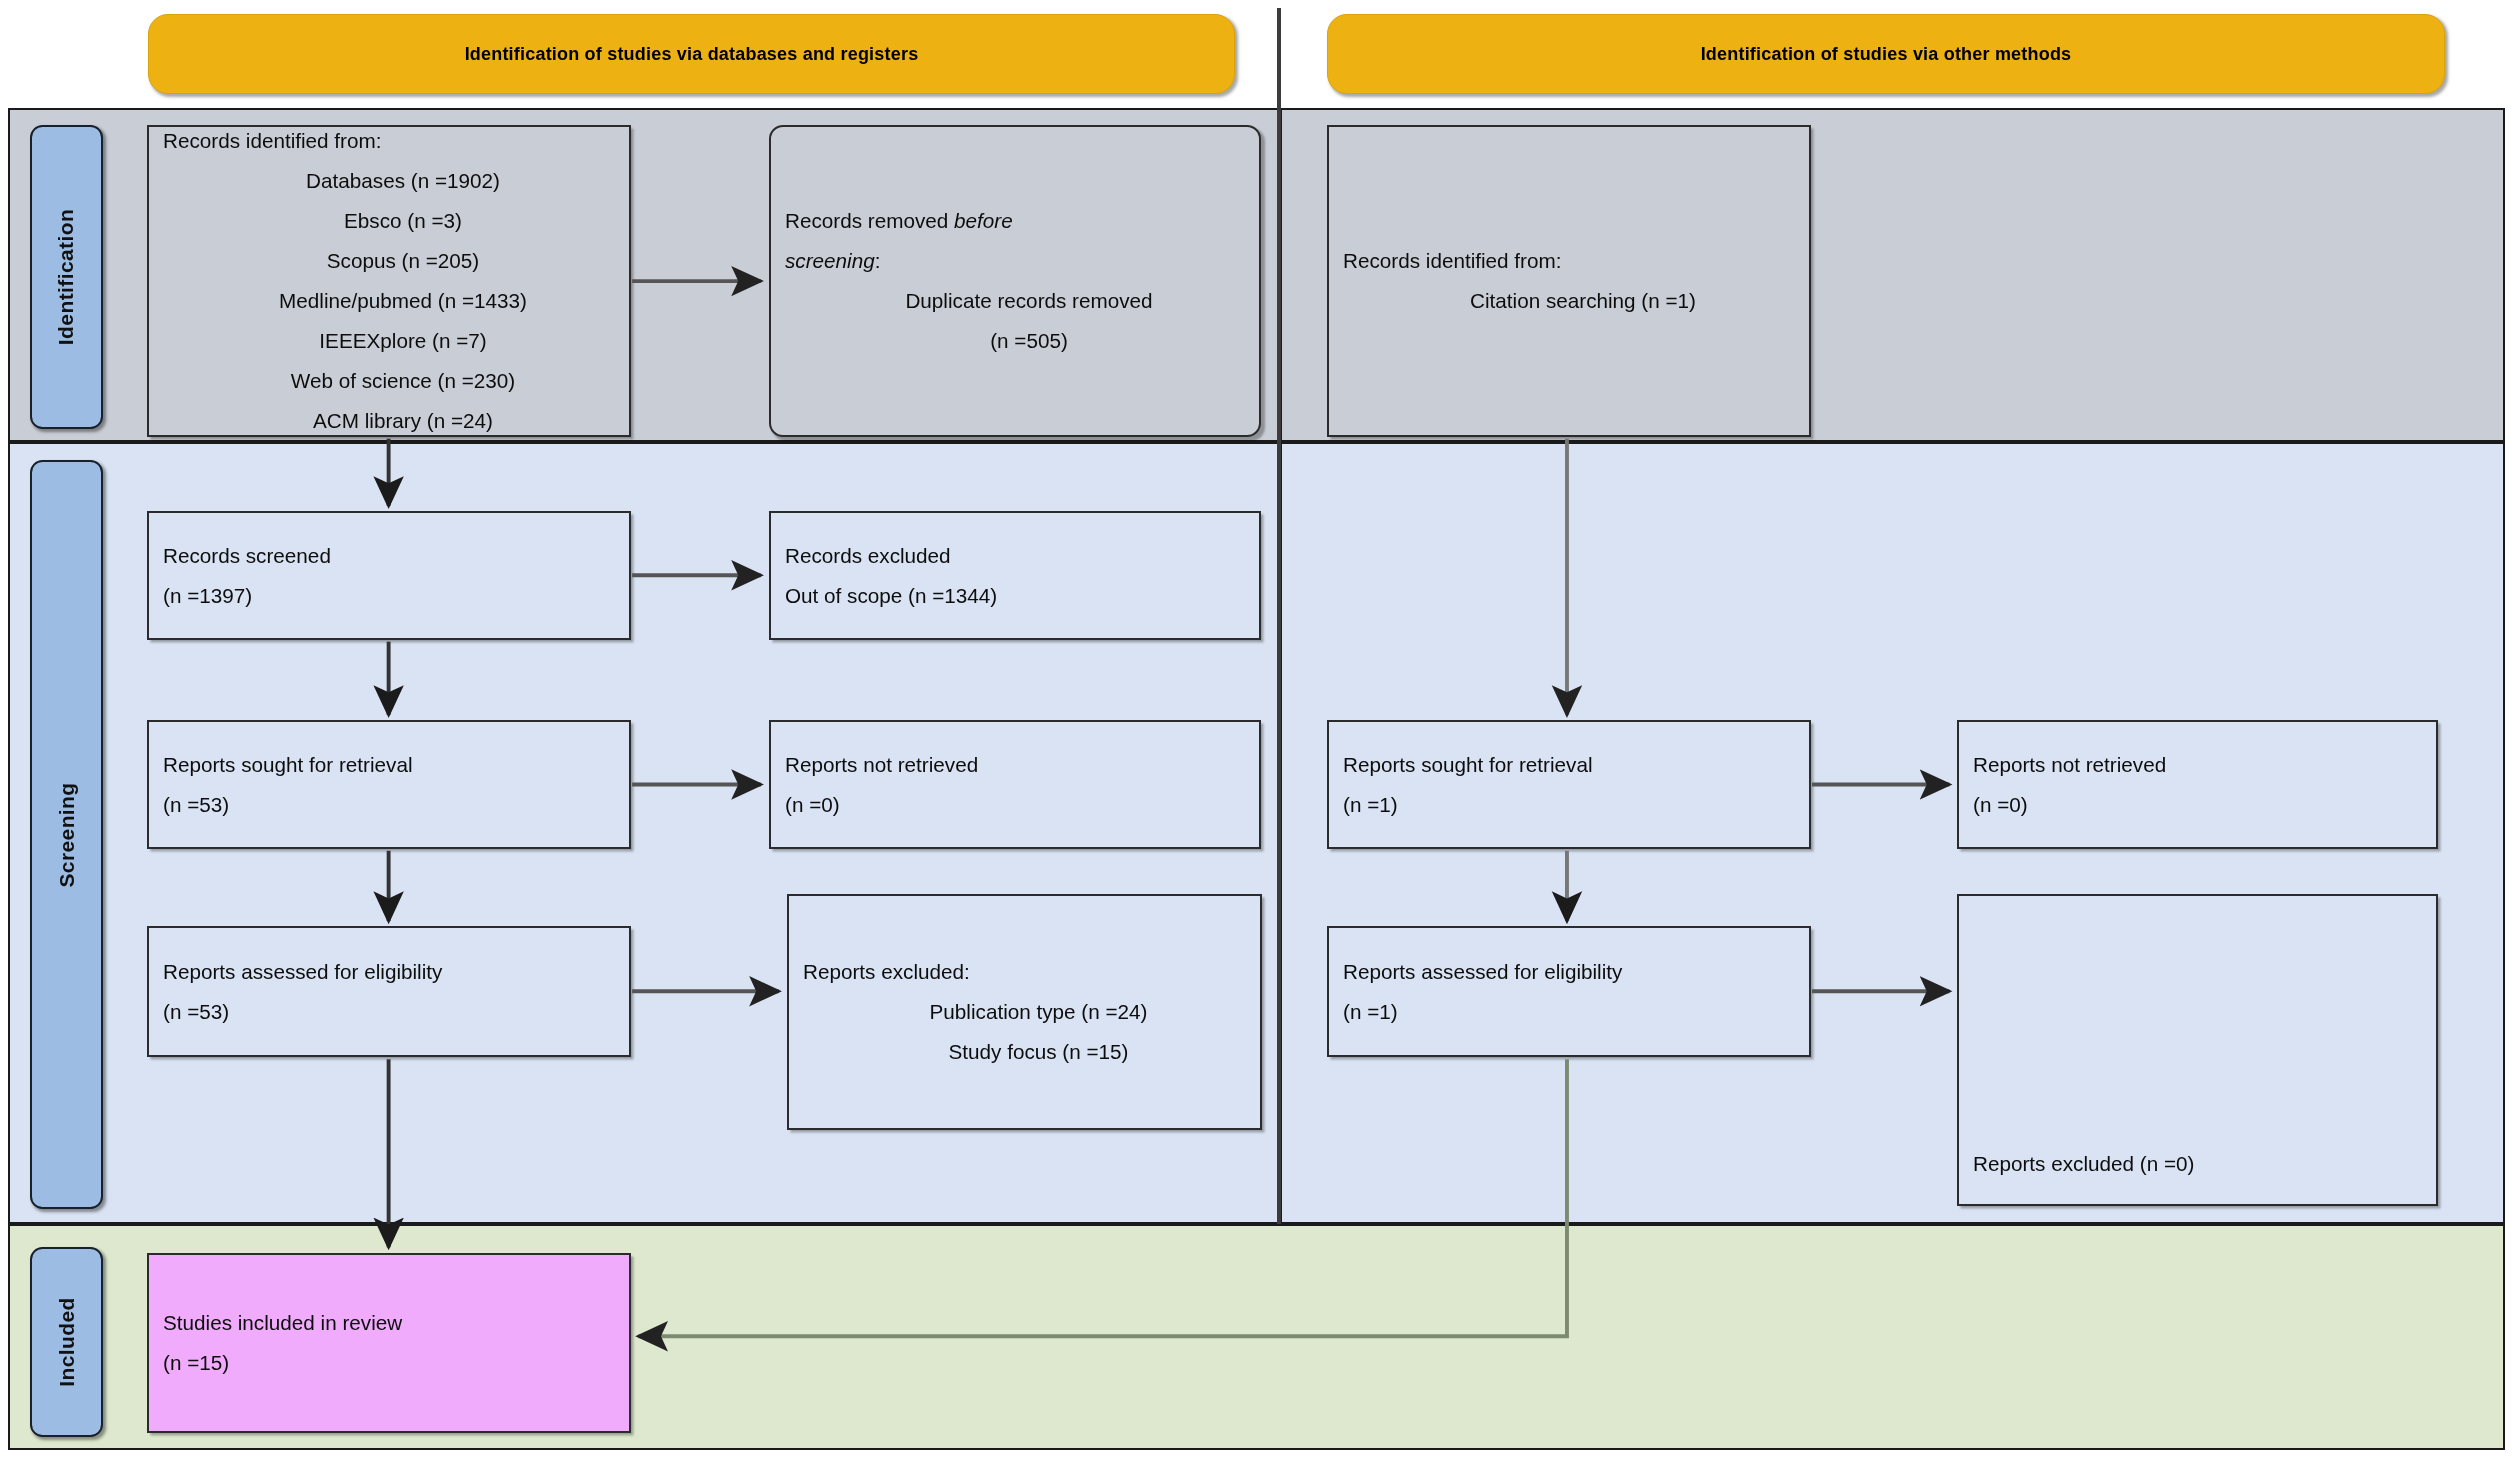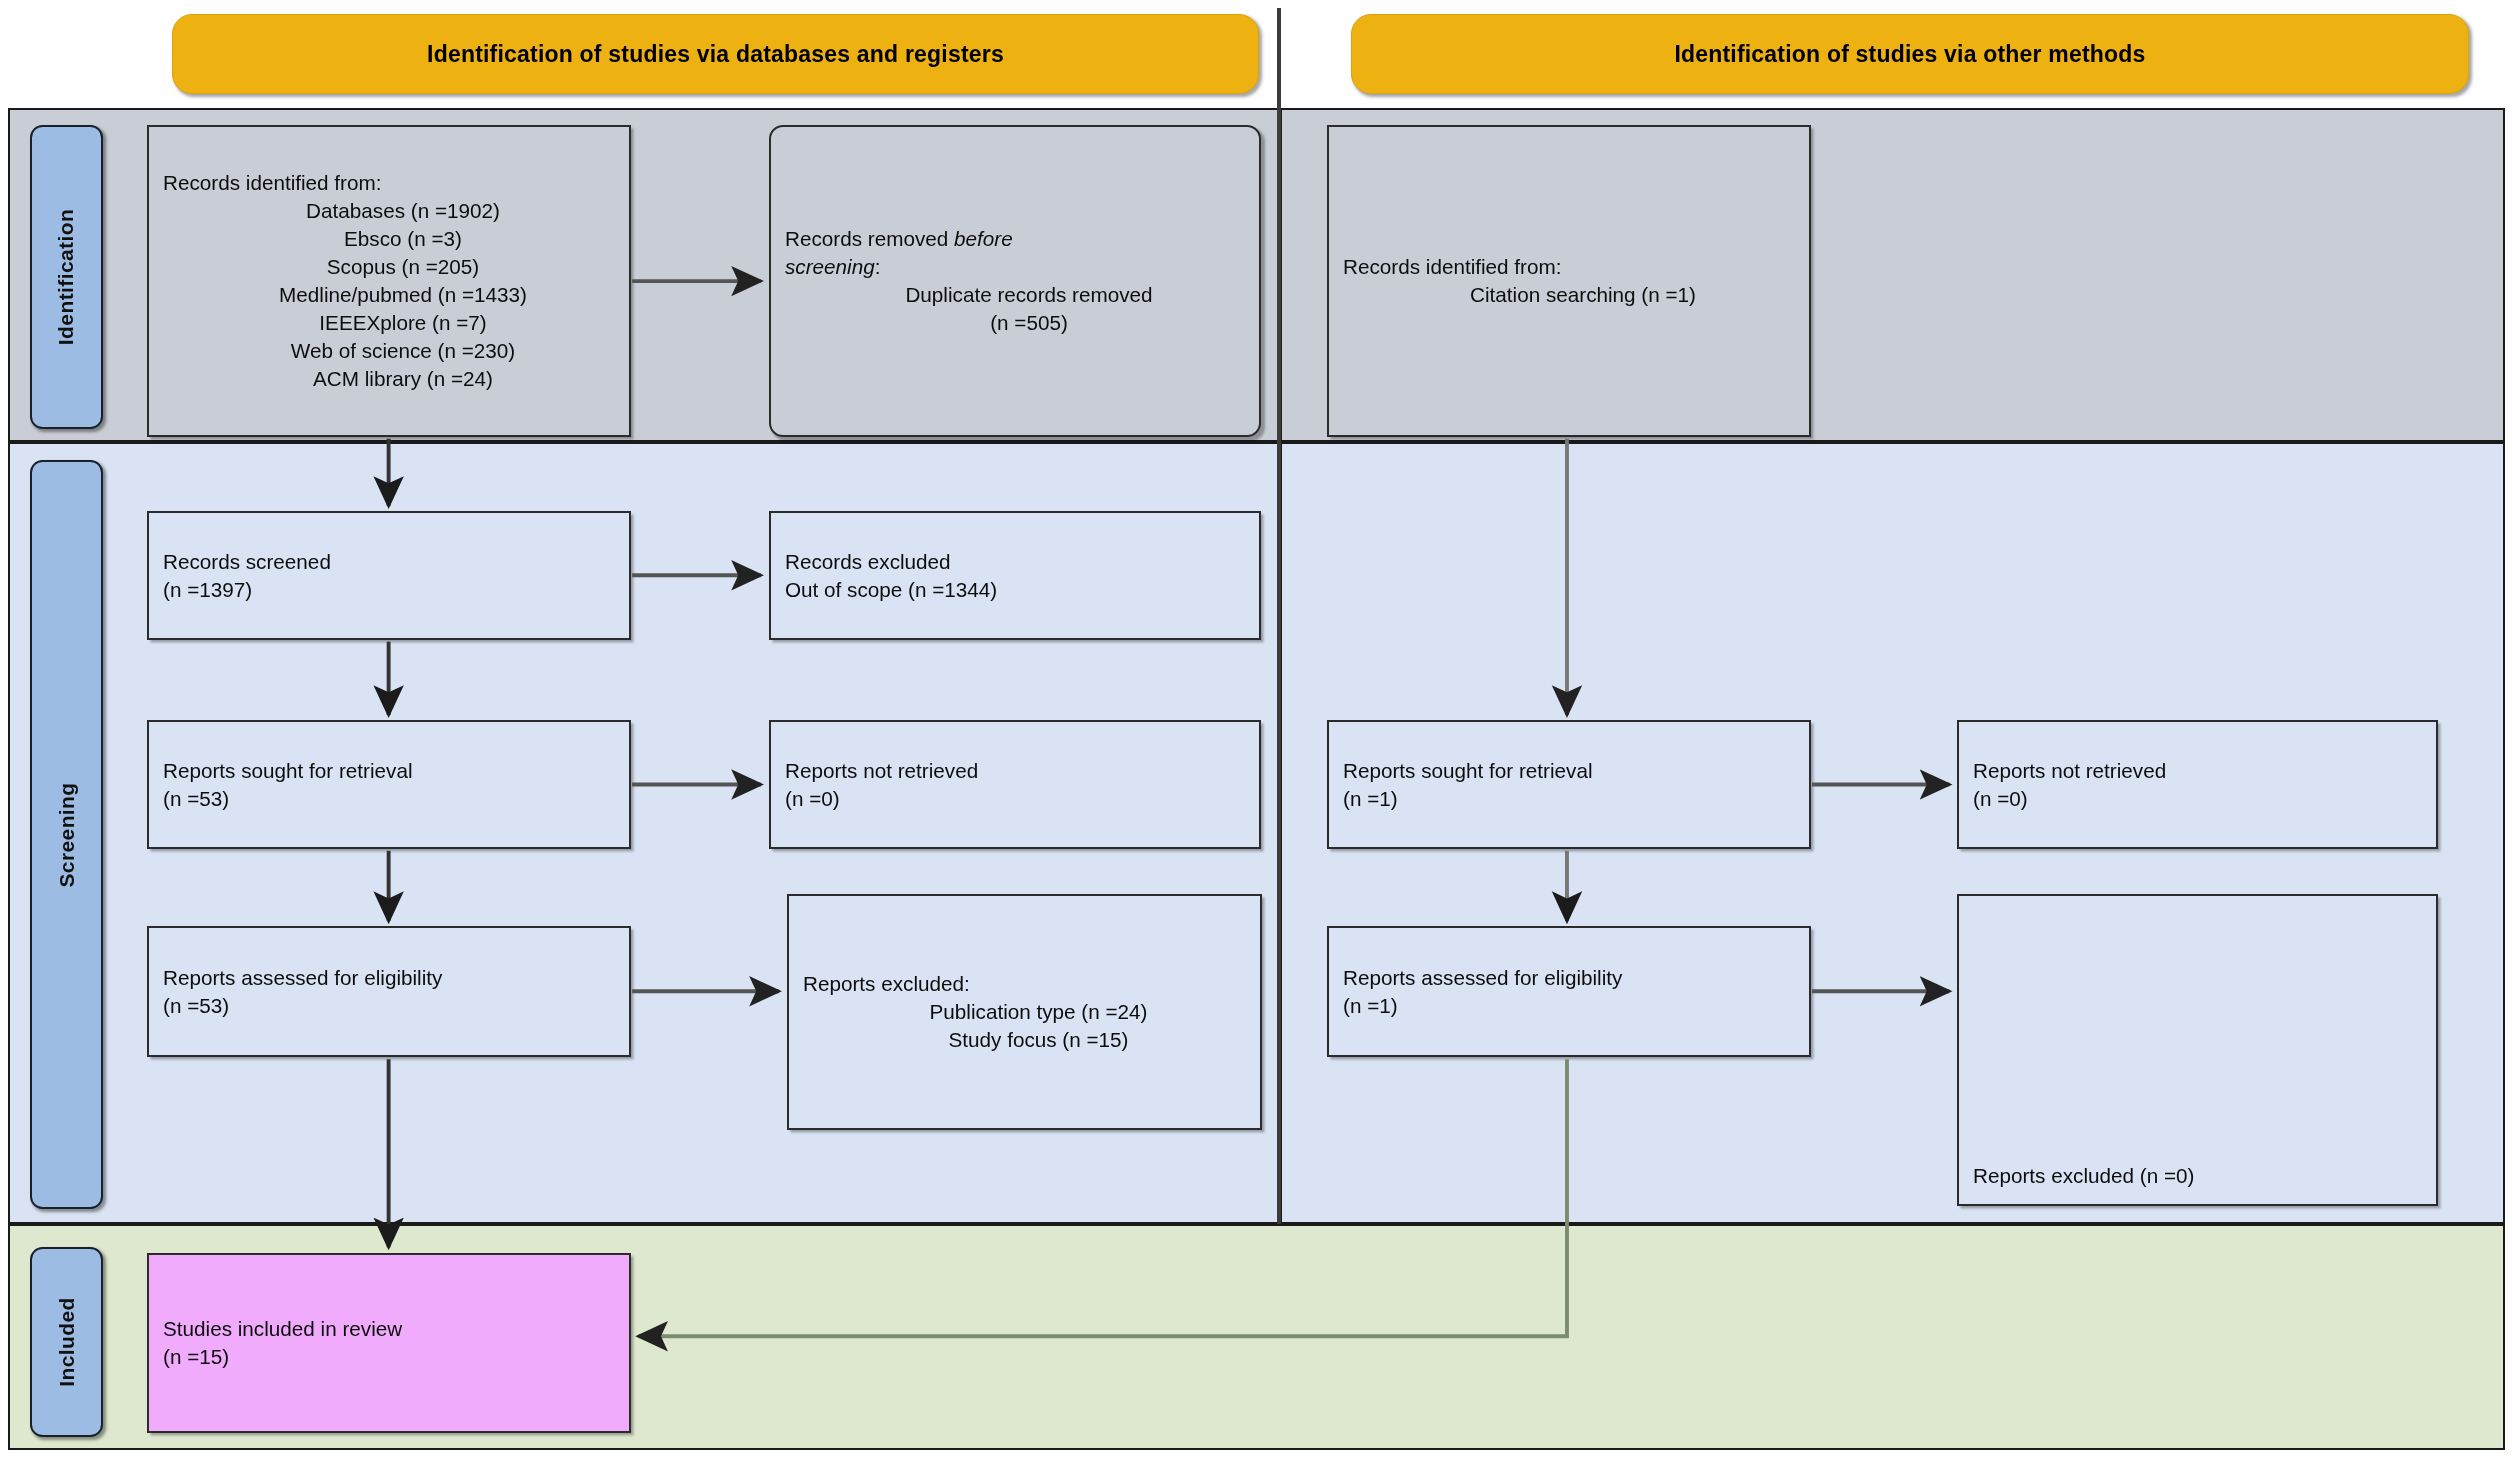--- a/index.html
+++ b/index.html
@@ -8,23 +8,22 @@
   #stage{position:relative;width:2512px;height:1462px;background:#ffffff;overflow:hidden;}
 
   
   .hdr{
     position:absolute;
     background:#edb211;
     border:1.6px solid #d9a30c;
     border-radius:20px;
     box-shadow:2.3px 2.3px 3.1px rgba(0,0,0,.35);
     display:flex;align-items:center;justify-content:center;
-    color:#000;font-weight:bold;font-size:23px;letter-spacing:0.2px;
+    color:#000;font-weight:bold;font-size:18px;letter-spacing:0.2px;
     text-align:center;
-    margin-left:24px;
   }
 
   
   .band{position:absolute;border:2.3px solid #1a1a1a;box-sizing:border-box;}
   .band-ident{background:#c9ced6;}
   .band-screen{background:#d9e3f3;}
   .band-incl{background:#dde8ce;}
 
   
   .stagelabel{
@@ -41,22 +40,22 @@
     font-weight:bold;font-size:21px;color:#111;
     letter-spacing:0.4px;
   }
 
   
   .box{
     position:absolute;
     border:2.3px solid #2b2b2b;
     box-sizing:border-box;
     box-shadow:3.1px 3.1px 2.3px rgba(0,0,0,.30);
-    padding:14px 14px;
-    display:flex;flex-direction:column;justify-content:center;
+    padding:26px 14px;
+    display:flex;flex-direction:column;justify-content:center;gap:12px;
   }
   .box.ident{background:#c9ced6;}
   .box.screen{background:#d9e3f3;}
   .box.incl{background:#f0abfc;}
   .box .ln{font-size:20.7px;line-height:28px;color:#0d0d0d;white-space:nowrap;}
   .box .ind{padding-left:28px;text-align:center;}
   .box .ital{font-style:italic;}
 
   
   .coldivider{position:absolute;background:#3c3c3c;}

